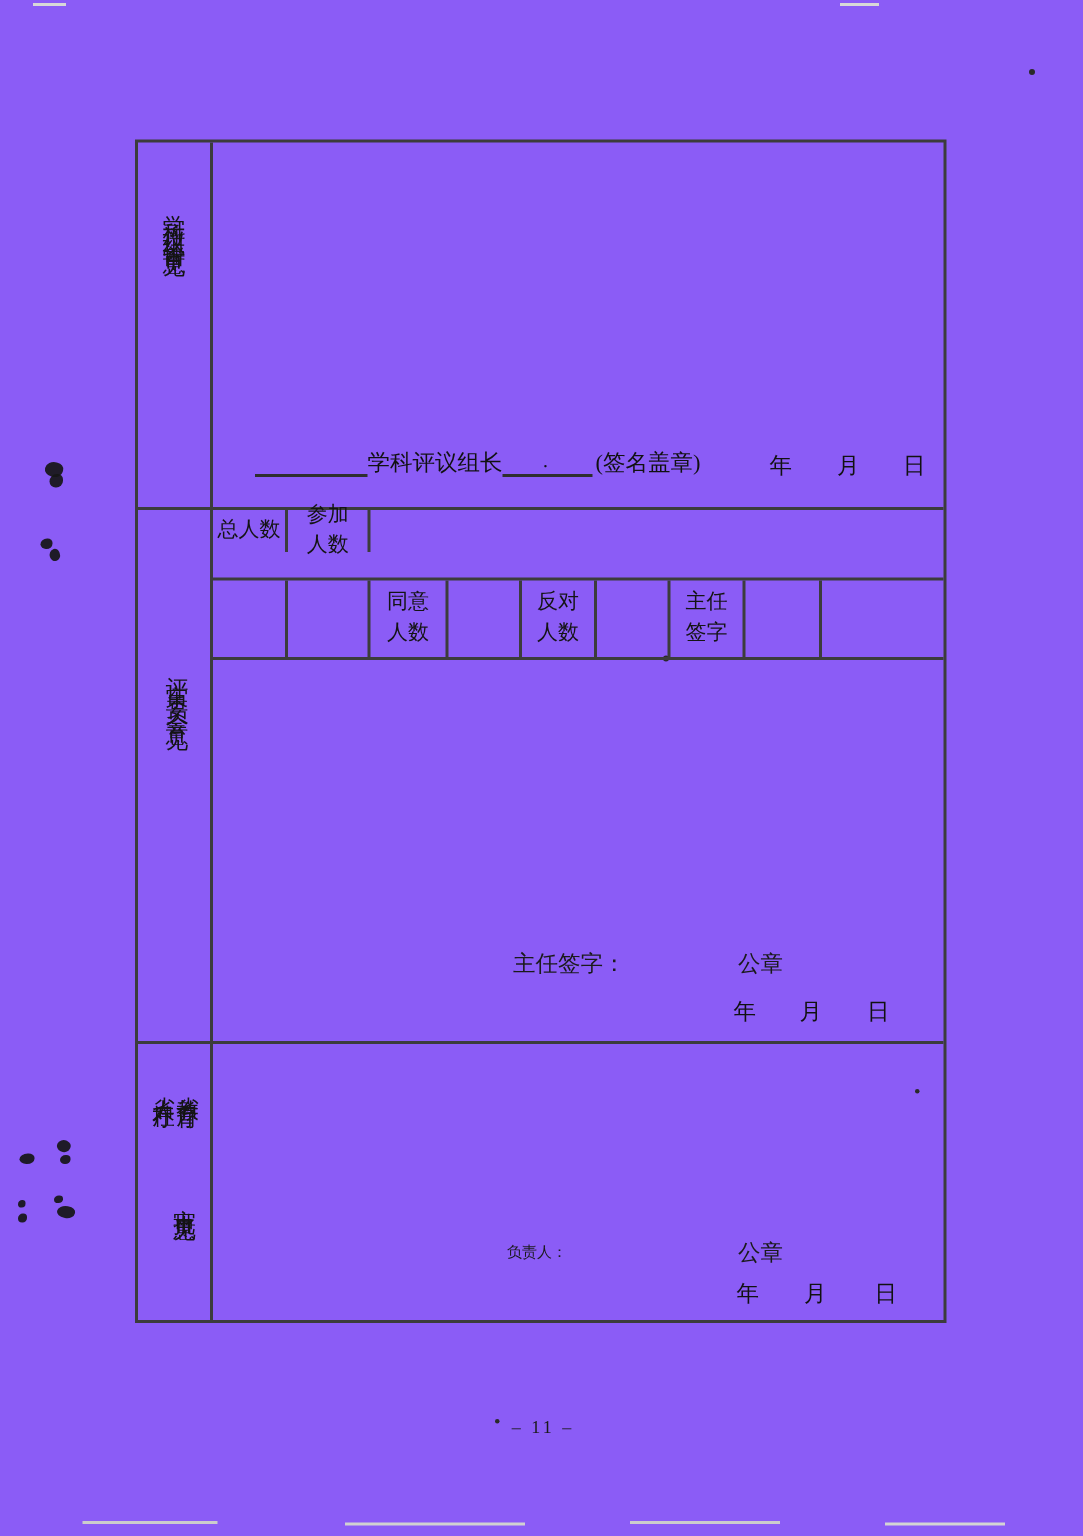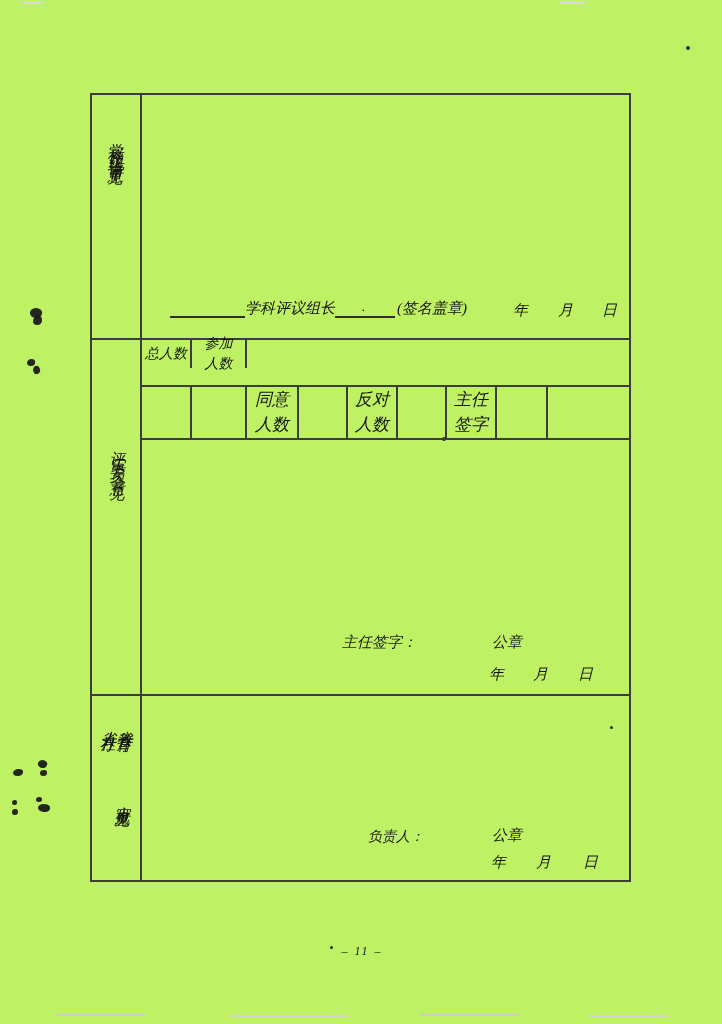--- a/index.html
+++ b/index.html
@@ -1,20 +1,19 @@
 <!DOCTYPE html>
 <html><head>
 <meta charset="utf-8">
 <style>
   html,body{margin:0;padding:0;background:#fff;}
   .page{
-    position:relative;width:722px;height:1024px;background:#bef264;
+    position:relative;width:722px;height:1024px;background:#8b5cf6;
     font-family:"Liberation Serif","DejaVu Serif",serif;color:#1a1a1a;
     overflow:hidden;
-    font-style:italic;
   }
   
   .form{
     position:absolute;left:90px;top:93px;width:541px;height:789px;
     border:2px solid #3c3c3c;box-sizing:border-box;
   }
   .line{position:absolute;background:#3c3c3c;}
   .v-label-divider{left:48px;top:0;bottom:0;width:2px;}
   .h-sec12{left:0;right:0;top:243px;height:2px;}
   .h-sec23{left:0;right:0;top:599px;height:2px;}
@@ -52,30 +51,30 @@
   .vrow-1{top:245px;height:28px;}
   .vrow-2{top:292px;height:51px;}
   .cell{
     box-sizing:border-box;border-right:2px solid #3c3c3c;
     display:flex;align-items:center;justify-content:center;
     font-size:14px;color:#141414;text-align:center;line-height:1.45;
   }
   .cell.last{border-right:none;}
   .wrap2{display:inline-block;width:2.15em;}
   .result-title{font-size:15px;letter-spacing:27px;margin-right:-27px;}
-  .subhead{font-size:17px;justify-content:center;}
+  .subhead{font-size:14px;justify-content:center;}
 
   .s2-director{position:absolute;left:250px;top:538px;font-size:15px;}
   .s2-seal{position:absolute;left:400px;top:538px;font-size:15px;}
   .s2-year{left:397px;top:570px;}
   .s2-month{left:441px;top:570px;}
   .s2-day{left:486px;top:570px;}
 
   
-  .s3-person{position:absolute;left:276px;top:733px;font-size:14px;}
+  .s3-person{position:absolute;left:246px;top:733px;font-size:10px;}
   .s3-seal{position:absolute;left:400px;top:731px;font-size:15px;}
   .s3-year{left:399px;top:758px;}
   .s3-month{left:444px;top:758px;}
   .s3-day{left:491px;top:758px;}
 
   
   .page-num{
     position:absolute;left:302px;top:944px;width:120px;text-align:center;
     font-size:12px;letter-spacing:2px;color:#1a1a1a;
     font-family:"Liberation Serif","DejaVu Serif",serif;

